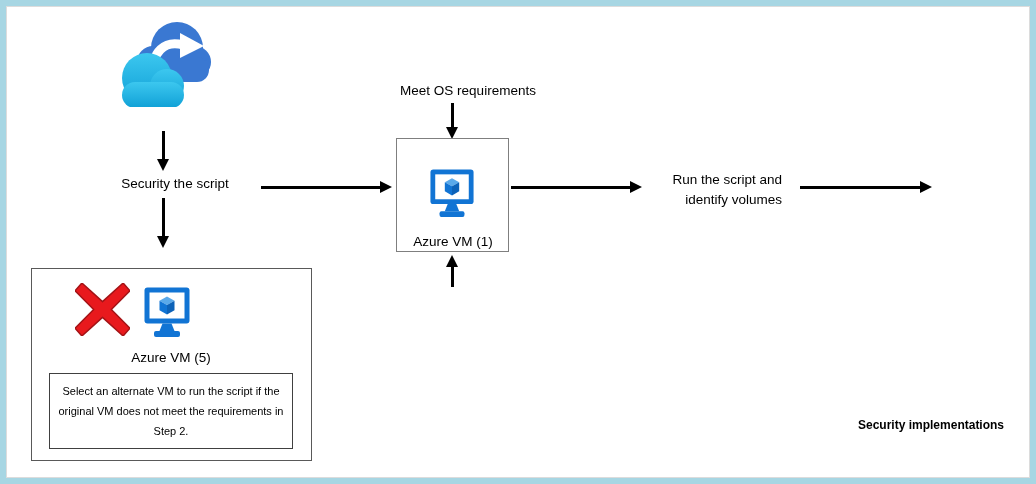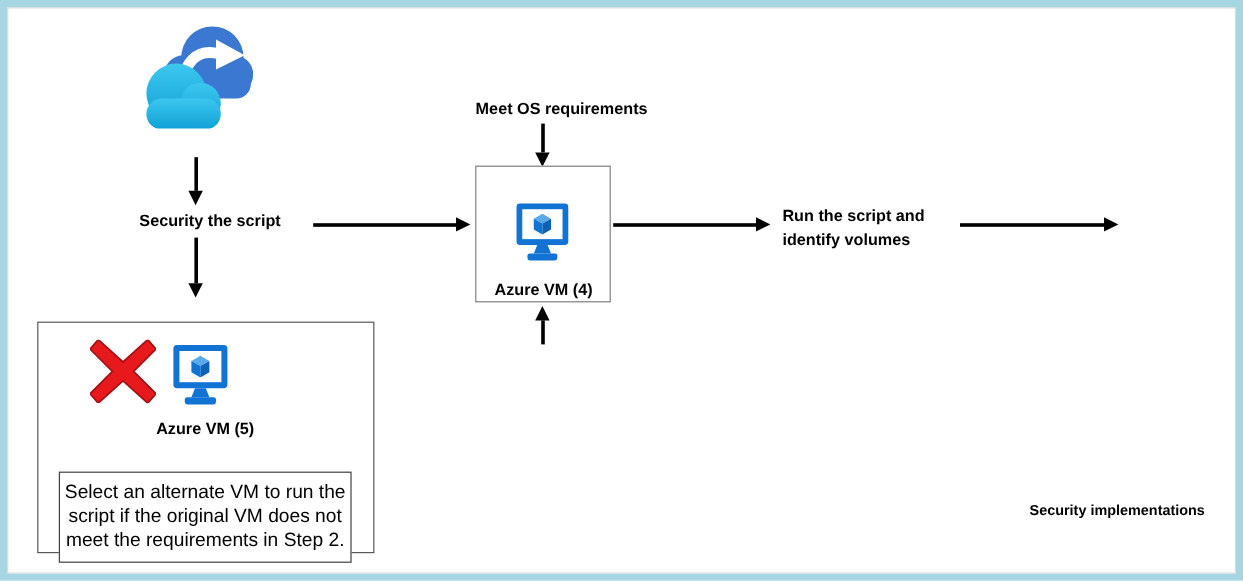--- a/index.html
+++ b/index.html
@@ -13,44 +13,42 @@
     font-family:"Liberation Sans", sans-serif;
     color:#000;
     overflow:hidden;
   }
   .label {
     position:absolute;
     font-size:13.5px;
     color:#000;
     white-space:nowrap;
     transform:translateX(-50%);
-    font-weight:bold;
   }
   .label.multiline {
     white-space:normal;
-    text-align:left;
+    text-align:right;
     line-height:20px;
   }
   .box {
     position:absolute;
     background:#fff;
     border:1.5px solid #595959;
     box-sizing:border-box;
   }
   .box.gray { border:1.5px solid #7f7f7f; }
   .notebox {
     position:absolute;
     background:#fff;
     border:1.5px solid #404040;
     box-sizing:border-box;
     display:flex; align-items:center; justify-content:center;
     text-align:center;
-    font-size:16px; line-height:20px;
+    font-size:11px; line-height:20px;
     padding:2px 3px;
-    margin-top:20px;
   }
   
   .arr-r { position:absolute; height:3px; background:#000; }
   .arr-r::after {
     content:""; position:absolute; right:-12px; top:-5px;
     border-left:12px solid #000;
     border-top:6.5px solid transparent; border-bottom:6.5px solid transparent;
   }
   .arr-d { position:absolute; width:3px; background:#000; }
   .arr-d::after {
@@ -124,21 +122,21 @@
   <div class="arr-d" style="left:156px; top:192px; height:38px"></div>
   <div class="arr-r" style="left:255px; top:180px; width:119px"></div>
 
   <div class="label" style="left:462px; top:77px">Meet OS requirements</div>
   <div class="arr-d" style="left:445px; top:97px; height:24px"></div>
 
   <div class="box gray" style="left:390px; top:132px; width:113px; height:114px"></div>
   <svg class="icon" style="left:423px; top:162px; width:46px; height:52px" viewBox="0 0 48 54">
       <use href="#vm-icon"></use>
     </svg>
-  <div class="label" style="left:447px; top:228px">Azure VM (4)</div>
+  <div class="label" style="left:447px; top:228px">Azure VM (1)</div>
 
   <div class="arr-u" style="left:445px; top:261px; height:20px"></div>
 
   <div class="arr-r" style="left:505px; top:180px; width:119px"></div>
   <div class="label multiline" style="left:711px; top:164px; width:130px">Run the script and identify volumes</div>
 
   <div class="arr-r" style="left:794px; top:180px; width:120px"></div>
 
   <div class="box" style="left:25px; top:262px; width:281px; height:193px"></div>
   <svg class="icon" style="left:69px; top:277px; width:55px; height:53px" viewBox="0 0 56 54">

